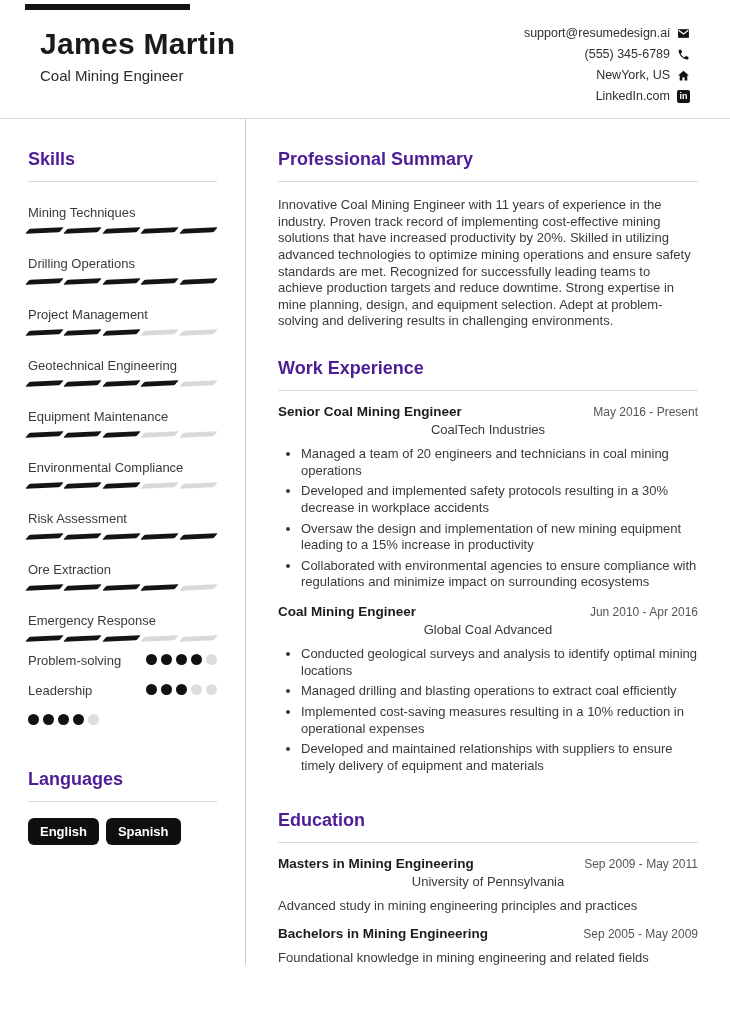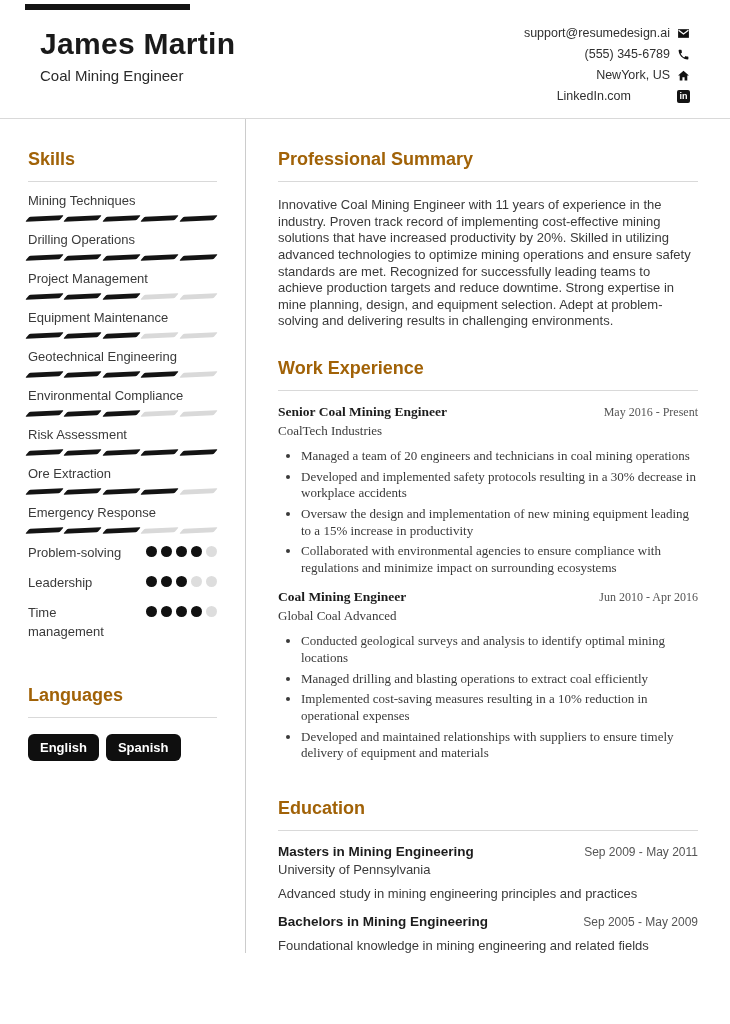--- a/index.html
+++ b/index.html
@@ -37,37 +37,36 @@
   }
   .person-title{font-size:15px;color:#2a2a2a;}
   .contact{display:flex;flex-direction:column;gap:7px;align-items:flex-end;margin-top:2px;}
   .contact-row{display:flex;align-items:flex-end;gap:7px;font-size:12.5px;color:#303030;}
   .contact-icon{display:flex;align-items:center;}
   .contact-icon svg{width:13px;height:13px;display:block;}
   .li-badge{
     width:13px;height:13px;background:var(--filled);color:#fff;border-radius:2px;
     font-size:9px;font-weight:bold;display:flex;align-items:center;justify-content:center;
     line-height:1;
-    margin-left:39px;
   }
   
   .columns{display:flex;align-items:stretch;}
   aside{
     width:246px;min-height:831px;
     padding:16px 28px 0 28px;
     border-right:1px solid #cccccc;
   }
   main{flex:1;padding:16px 32px 0 32px;}
   h2{
-    font-size:18px;font-weight:bold;color:#a16207;
+    font-size:18px;font-weight:bold;color:#4c1d95;
     margin:0;padding:14px 0 11px 0;
     border-bottom:1px solid var(--divider);
   }
   
-  .skill-item{margin-top:11px;}
+  .skill-item{margin-top:23px;}
   .skill-label{font-size:13px;color:var(--text-body);}
   .skill-bar{display:flex;gap:5px;margin-top:8px;padding-right:2px;}
   .seg{
     flex:1;height:5px;border-radius:1px;
     transform:skewX(-42deg) rotate(-2.5deg);
   }
   .seg.filled{background:var(--filled);}
   .seg.empty{background:var(--unfilled);}
   
   .soft-item{display:flex;justify-content:space-between;margin-top:11px;}
@@ -79,25 +78,25 @@
   
   .pill-row{margin-top:16px;}
   .pill{
     display:inline-block;background:var(--badge-bg);color:var(--badge-text);
     font-size:13px;font-weight:bold;padding:6px 12px;border-radius:6px;margin-right:7px;
   }
   
   .summary-text{font-size:13px;line-height:1.28;color:var(--text-body);margin:15px 0 12px 0;}
   .section-experience h2, .section-education h2{margin-top:14px;}
   .section-education h2{margin-top:22px;}
-  .job{margin-top:13px;font-family:Liberation Serif, serif;}
+  .job{margin-top:13px;}
   .job-head{display:flex;justify-content:space-between;align-items:baseline;}
   .job-title{font-size:13.5px;font-weight:bold;color:#1c1c1c;}
   .job-dates{font-size:12px;color:var(--text-muted);white-space:nowrap;}
-  .job-company{font-size:13px;color:var(--text-body);margin-top:3px;}
+  .job-company{font-size:13px;color:var(--text-body);margin-top:3px;text-align:center;}
   ul.bullets{margin:9px 0 0 0;padding-left:23px;}
   ul.bullets li{font-size:13px;line-height:1.28;color:var(--text-body);margin-bottom:4px;}
   .edu{margin-top:13px;}
   .edu-desc{font-size:13px;color:var(--text-body);margin-top:9px;}
 </style>
 </head>
 <body>
 
 <div class="top-accent-bar"></div>
 
@@ -170,36 +169,36 @@
             <div class="skill-label">Project Management</div>
             <div class="skill-bar">
               <span class="seg filled"></span>
               <span class="seg filled"></span>
               <span class="seg filled"></span>
               <span class="seg empty"></span>
               <span class="seg empty"></span>
             </div>
           </div>
           <div class="skill-item">
+            <div class="skill-label">Geotechnical Engineering</div>
+            <div class="skill-bar">
+              <span class="seg filled"></span>
+              <span class="seg filled"></span>
+              <span class="seg filled"></span>
+              <span class="seg filled"></span>
+              <span class="seg empty"></span>
+            </div>
+          </div>
+          <div class="skill-item">
             <div class="skill-label">Equipment Maintenance</div>
             <div class="skill-bar">
               <span class="seg filled"></span>
               <span class="seg filled"></span>
               <span class="seg filled"></span>
               <span class="seg empty"></span>
-              <span class="seg empty"></span>
-            </div>
-          </div>
-          <div class="skill-item">
-            <div class="skill-label">Geotechnical Engineering</div>
-            <div class="skill-bar">
-              <span class="seg filled"></span>
-              <span class="seg filled"></span>
-              <span class="seg filled"></span>
-              <span class="seg filled"></span>
               <span class="seg empty"></span>
             </div>
           </div>
           <div class="skill-item">
             <div class="skill-label">Environmental Compliance</div>
             <div class="skill-bar">
               <span class="seg filled"></span>
               <span class="seg filled"></span>
               <span class="seg filled"></span>
               <span class="seg empty"></span>
@@ -254,21 +253,20 @@
             <div class="soft-label">Leadership</div>
             <div class="dots">
               <span class="dot filled"></span>
               <span class="dot filled"></span>
               <span class="dot filled"></span>
               <span class="dot empty"></span>
               <span class="dot empty"></span>
             </div>
           </div>
           <div class="soft-item">
-            <div class="soft-label">Time management</div>
             <div class="dots">
               <span class="dot filled"></span>
               <span class="dot filled"></span>
               <span class="dot filled"></span>
               <span class="dot filled"></span>
               <span class="dot empty"></span>
             </div>
           </div>
         </div>
     </section>

